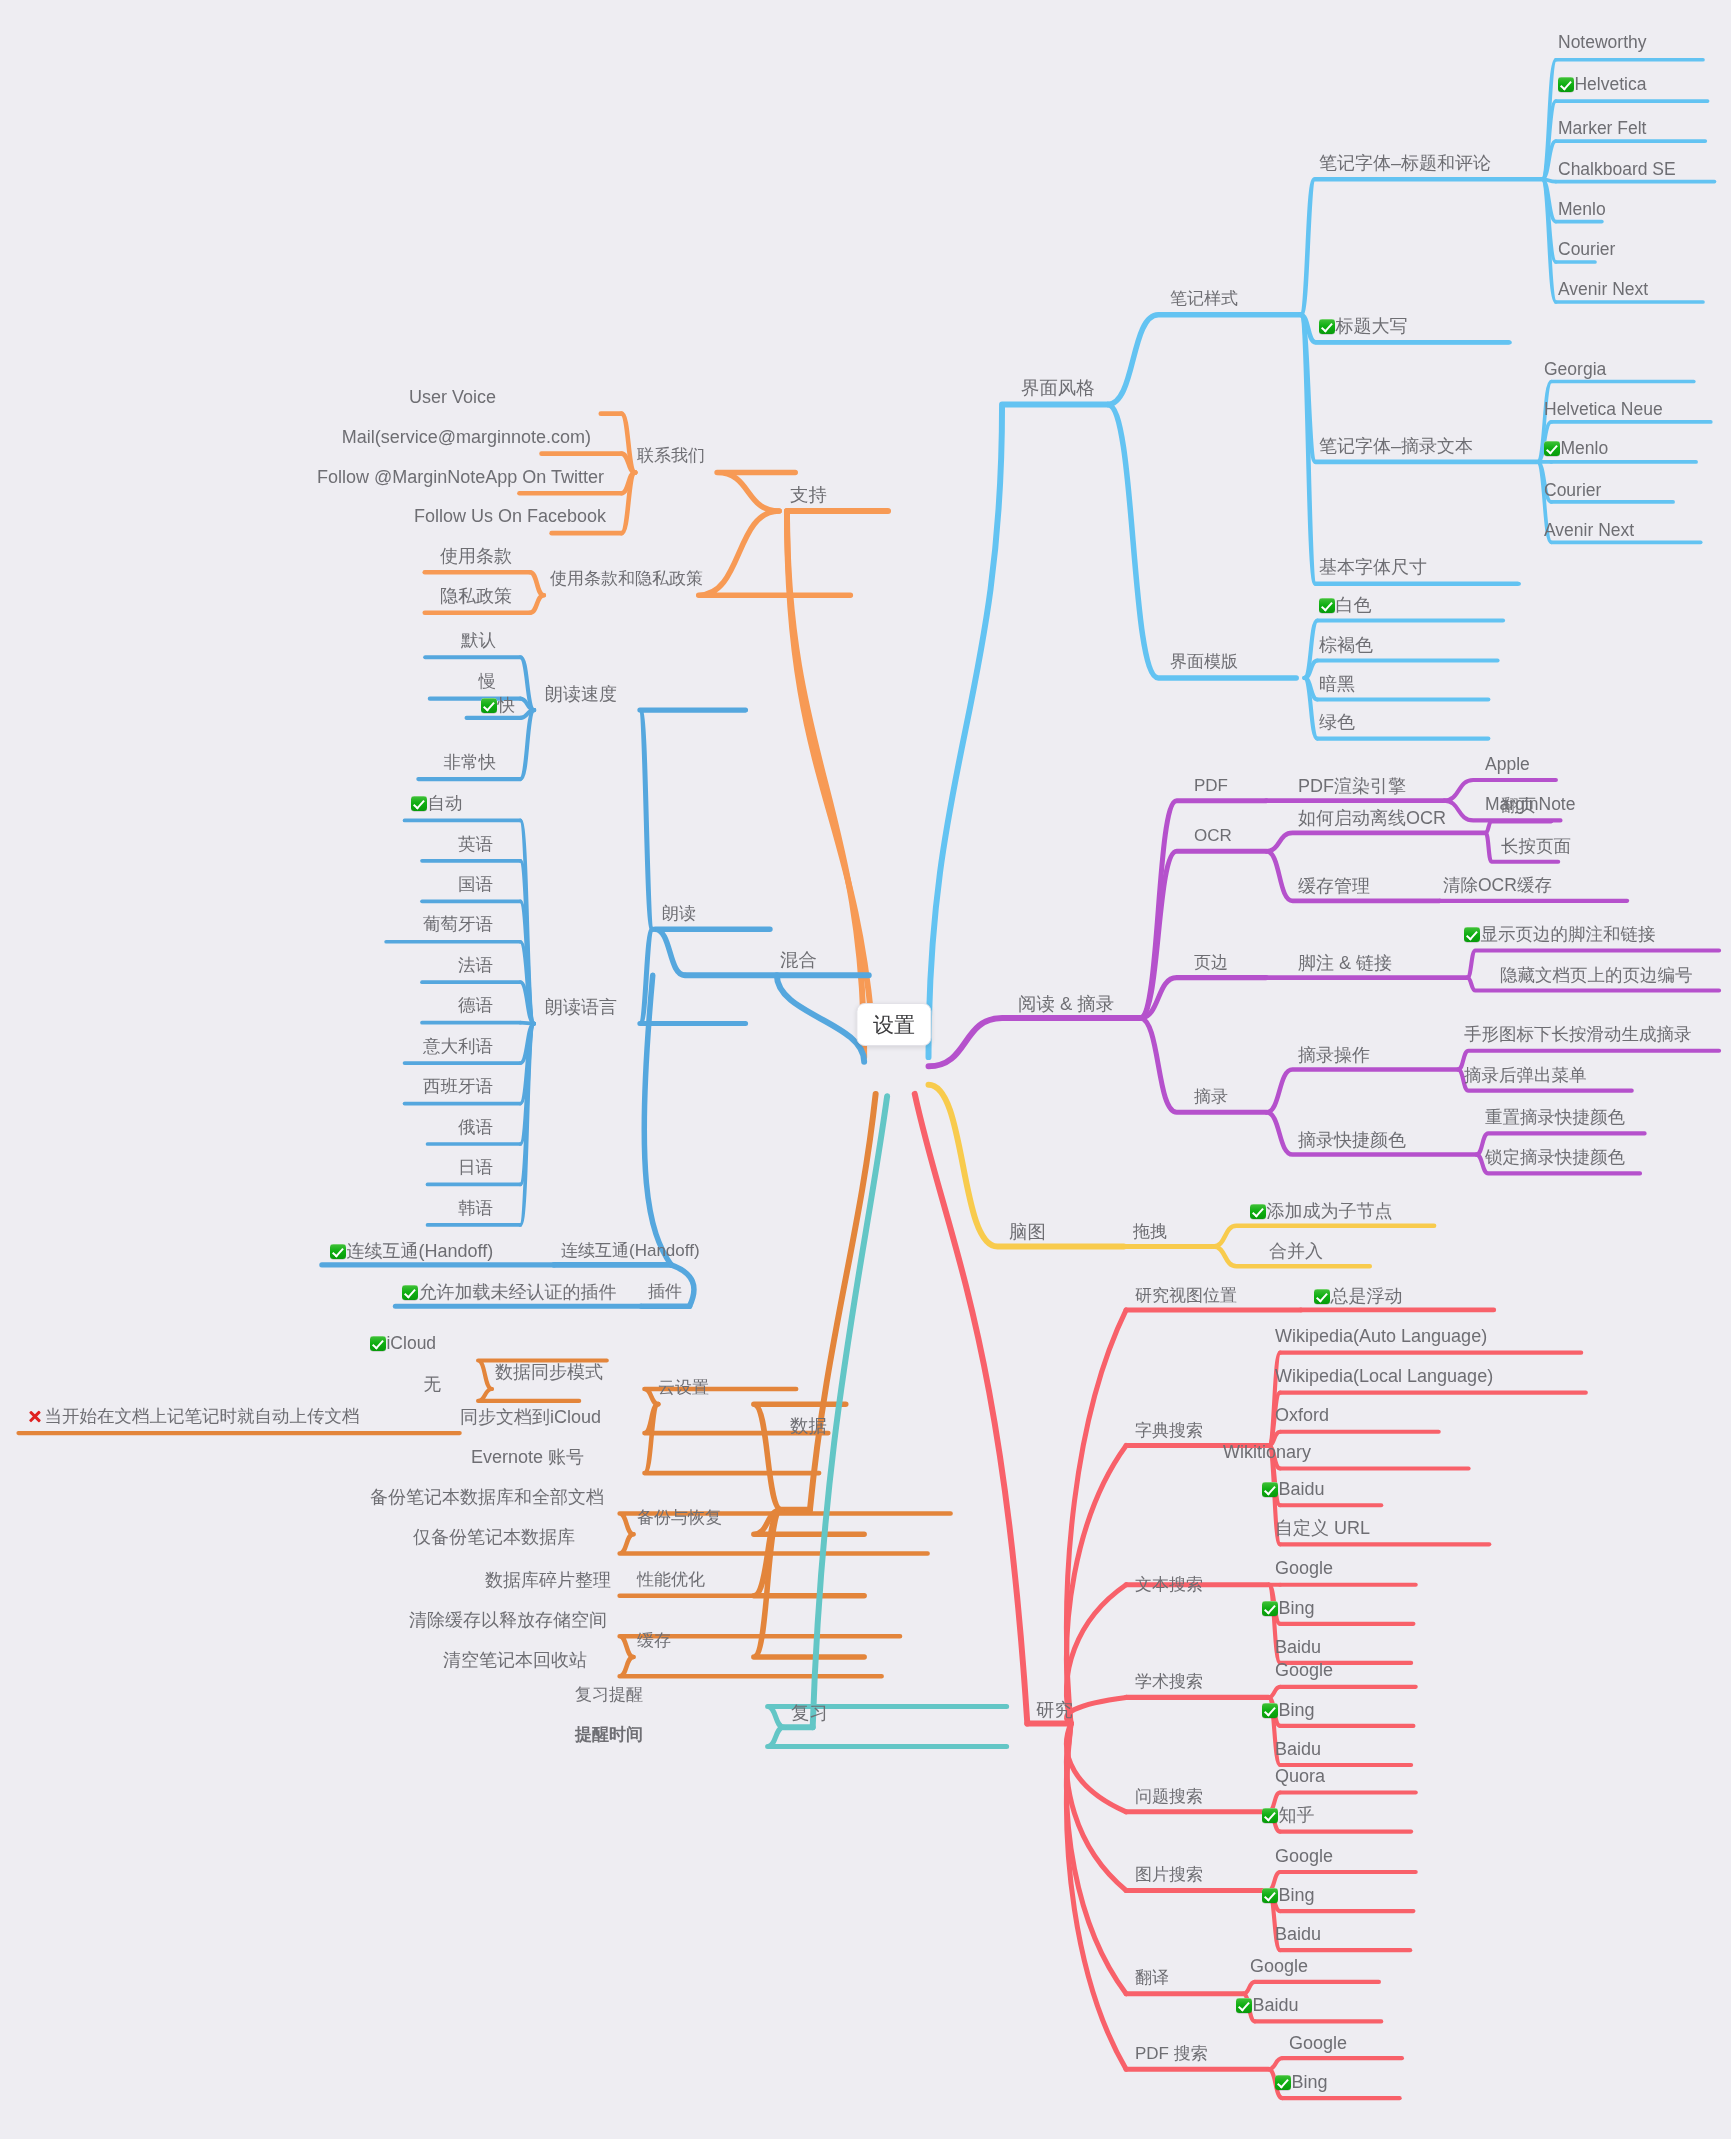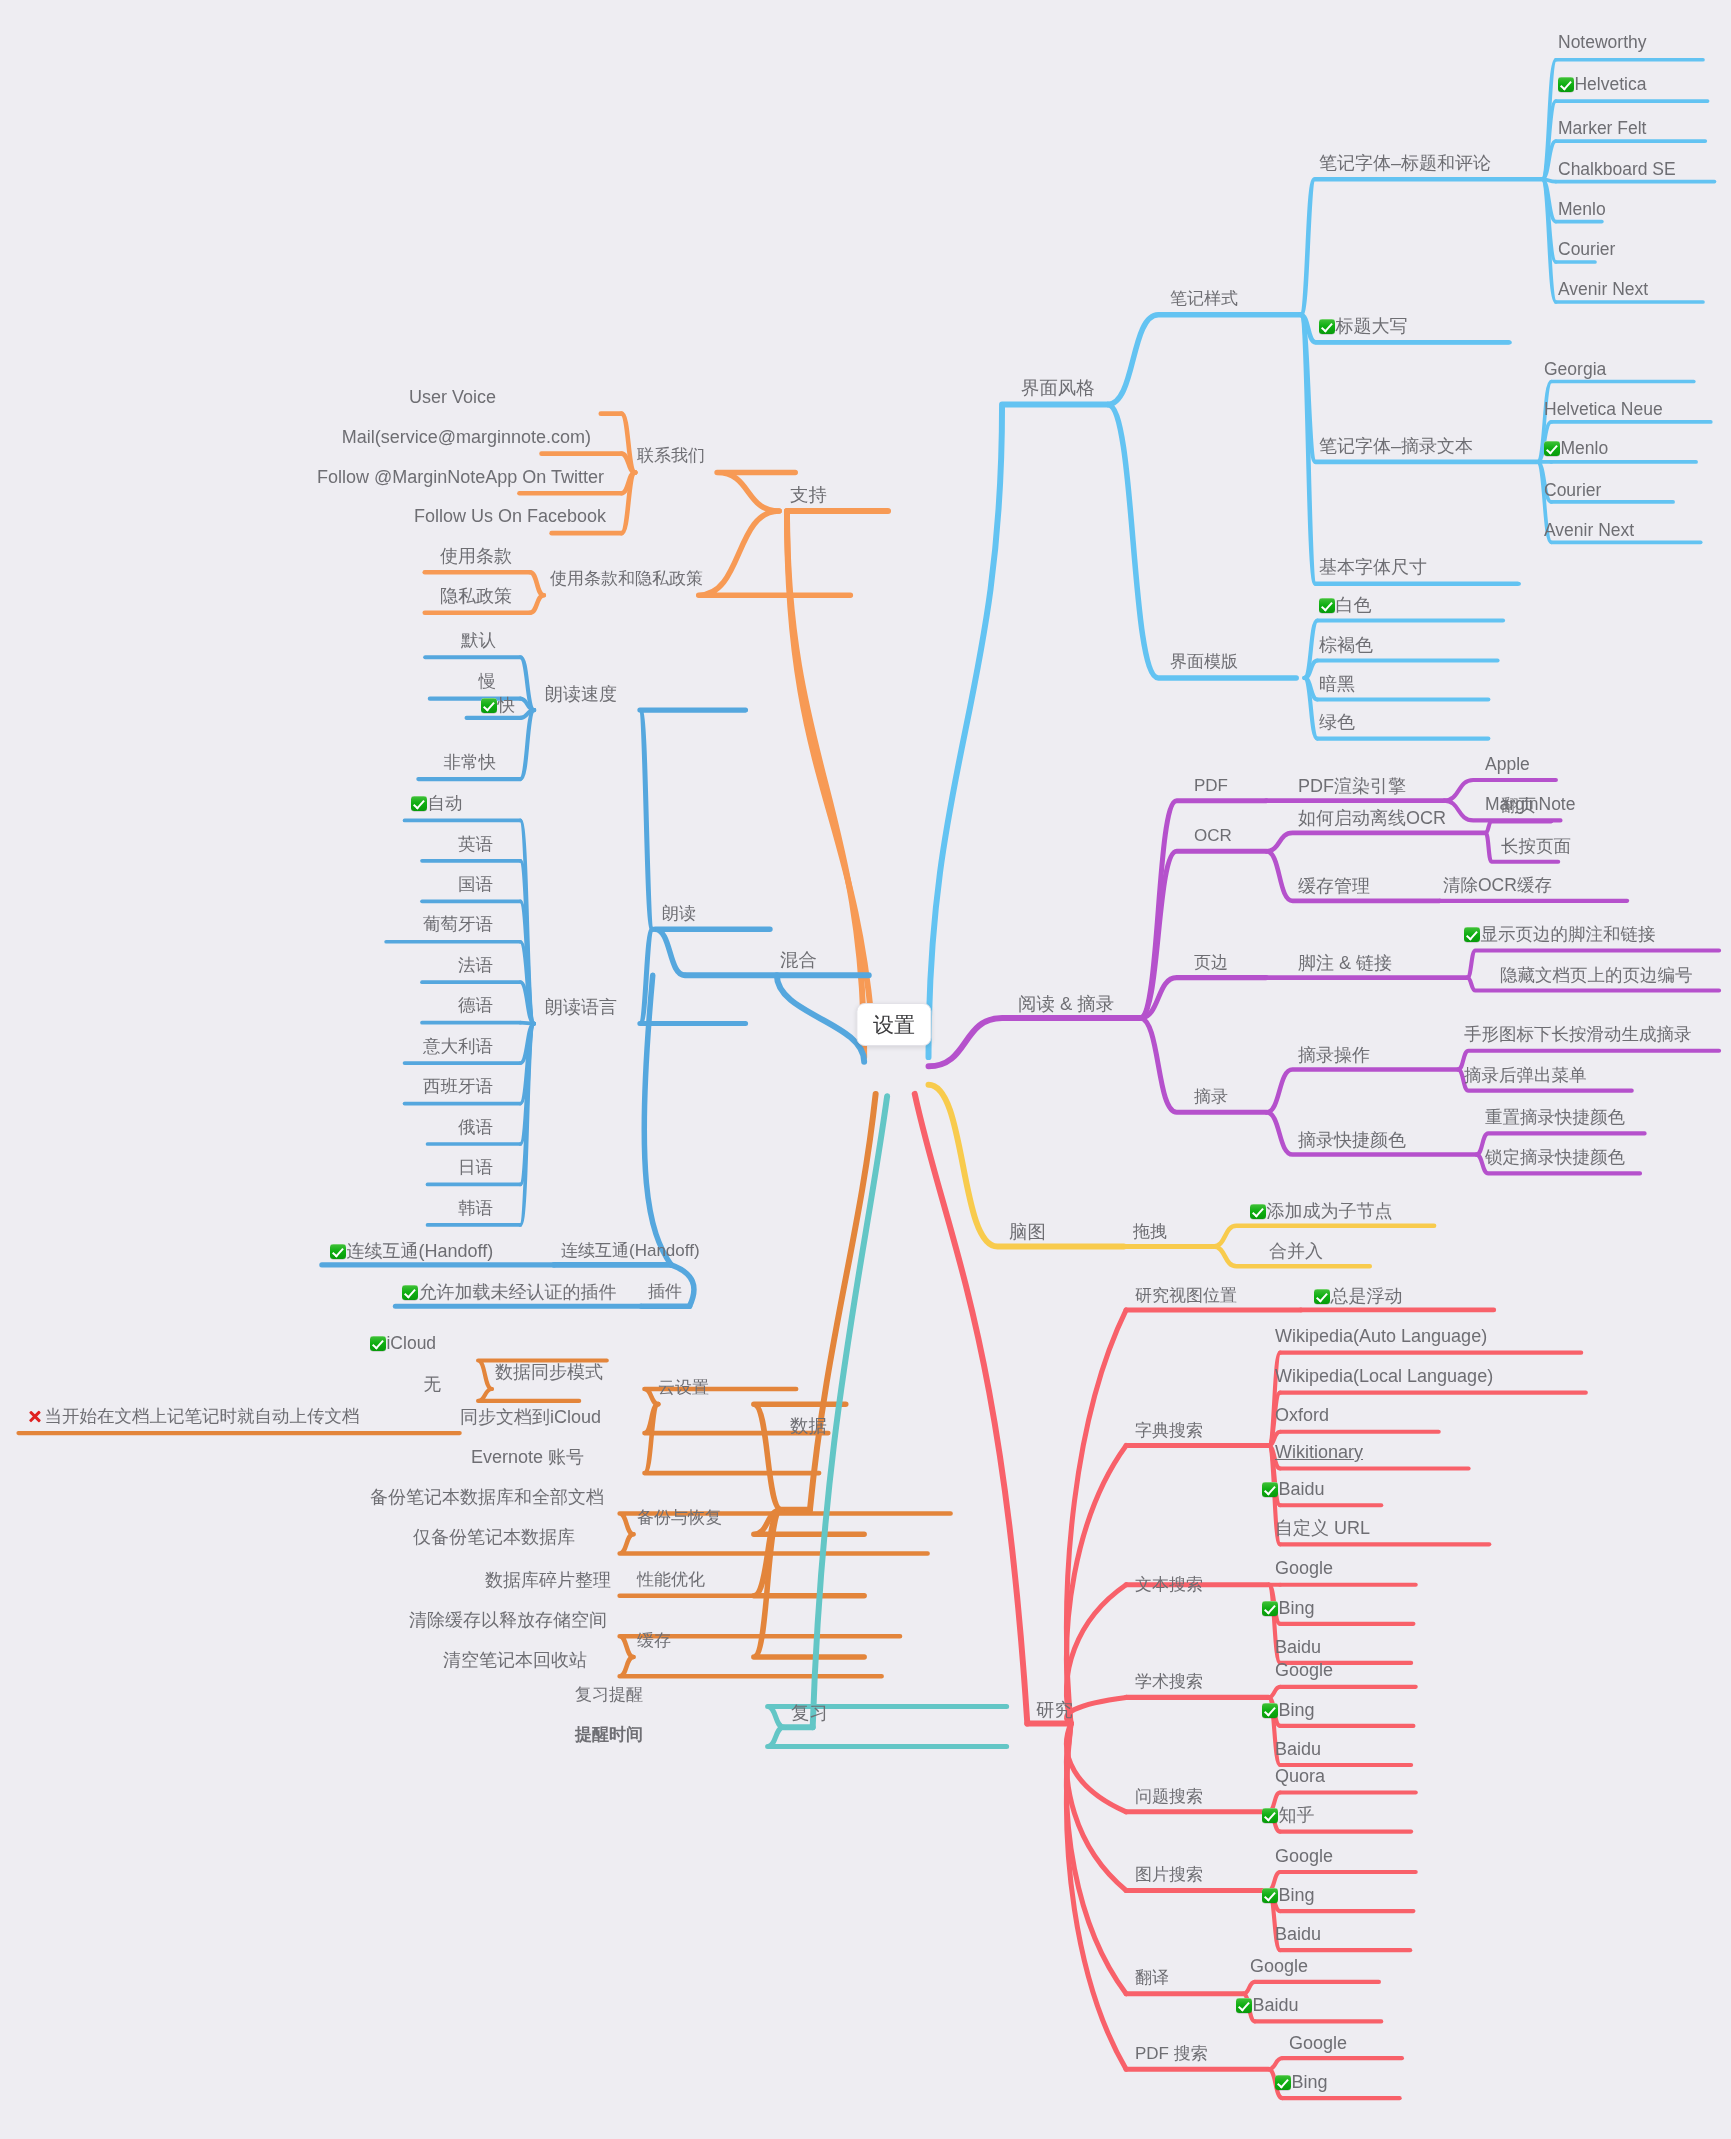--- a/index.html
+++ b/index.html
@@ -416,21 +416,21 @@
 
   <div class="node d2" style="left:1135px;top:1287px;">研究视图位置</div>
   <div class="node d3" style="left:1314px;top:1287px;">
     <span class="chk"></span><span>总是浮动</span>
   </div>
 
   <div class="node d2" style="left:1135px;top:1422px;">字典搜索</div>
   <div class="node d3" style="left:1275px;top:1327px;">Wikipedia(Auto Language)</div>
   <div class="node d3" style="left:1275px;top:1367px;">Wikipedia(Local Language)</div>
   <div class="node d3" style="left:1275px;top:1406px;">Oxford</div>
-  <div class="node d3" style="left:1275px;top:1443px;text-decoration:underline;">Wikitionary</div>
+  <div class="node d3" style="left:1223px;top:1443px;">Wikitionary</div>
   <div class="node d3" style="left:1262px;top:1480px;">
     <span class="chk"></span><span>Baidu</span>
   </div>
   <div class="node d3" style="left:1275px;top:1519px;">自定义 URL</div>
 
   <div class="node d2" style="left:1135px;top:1576px;">文本搜索</div>
   <div class="node d3" style="left:1275px;top:1559px;">Google</div>
   <div class="node d3" style="left:1262px;top:1599px;">
     <span class="chk"></span><span>Bing</span>
   </div>

